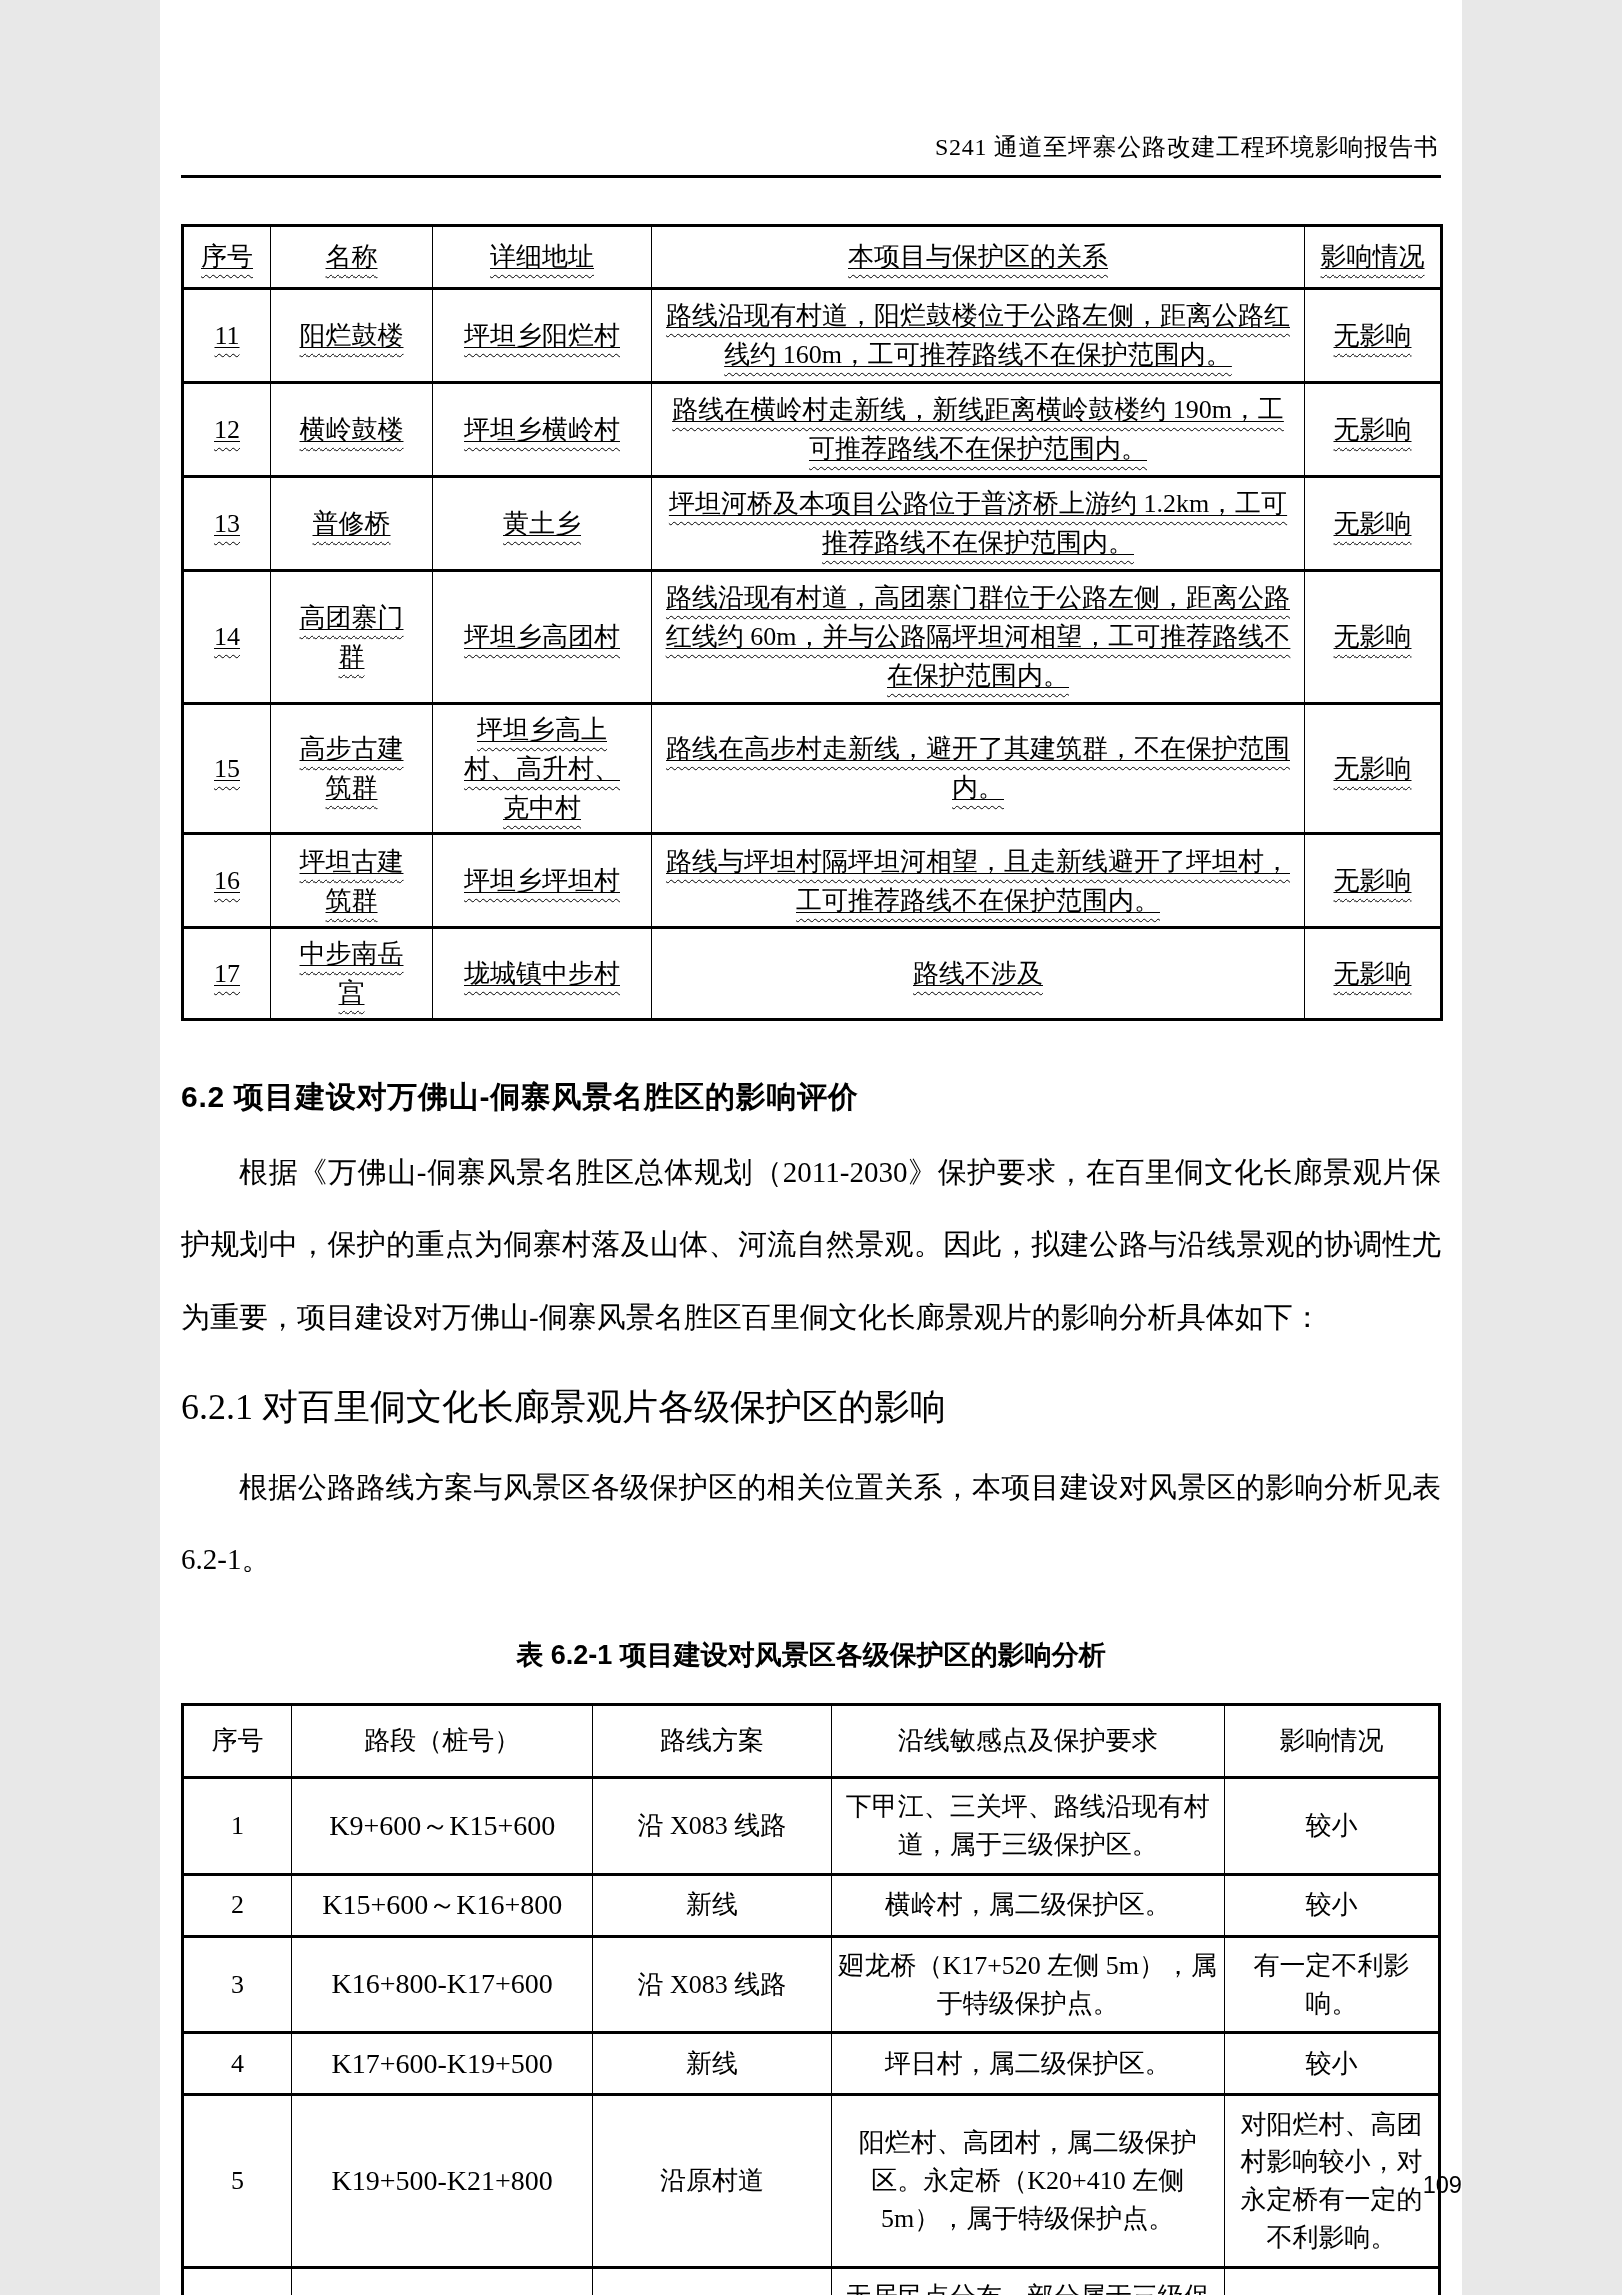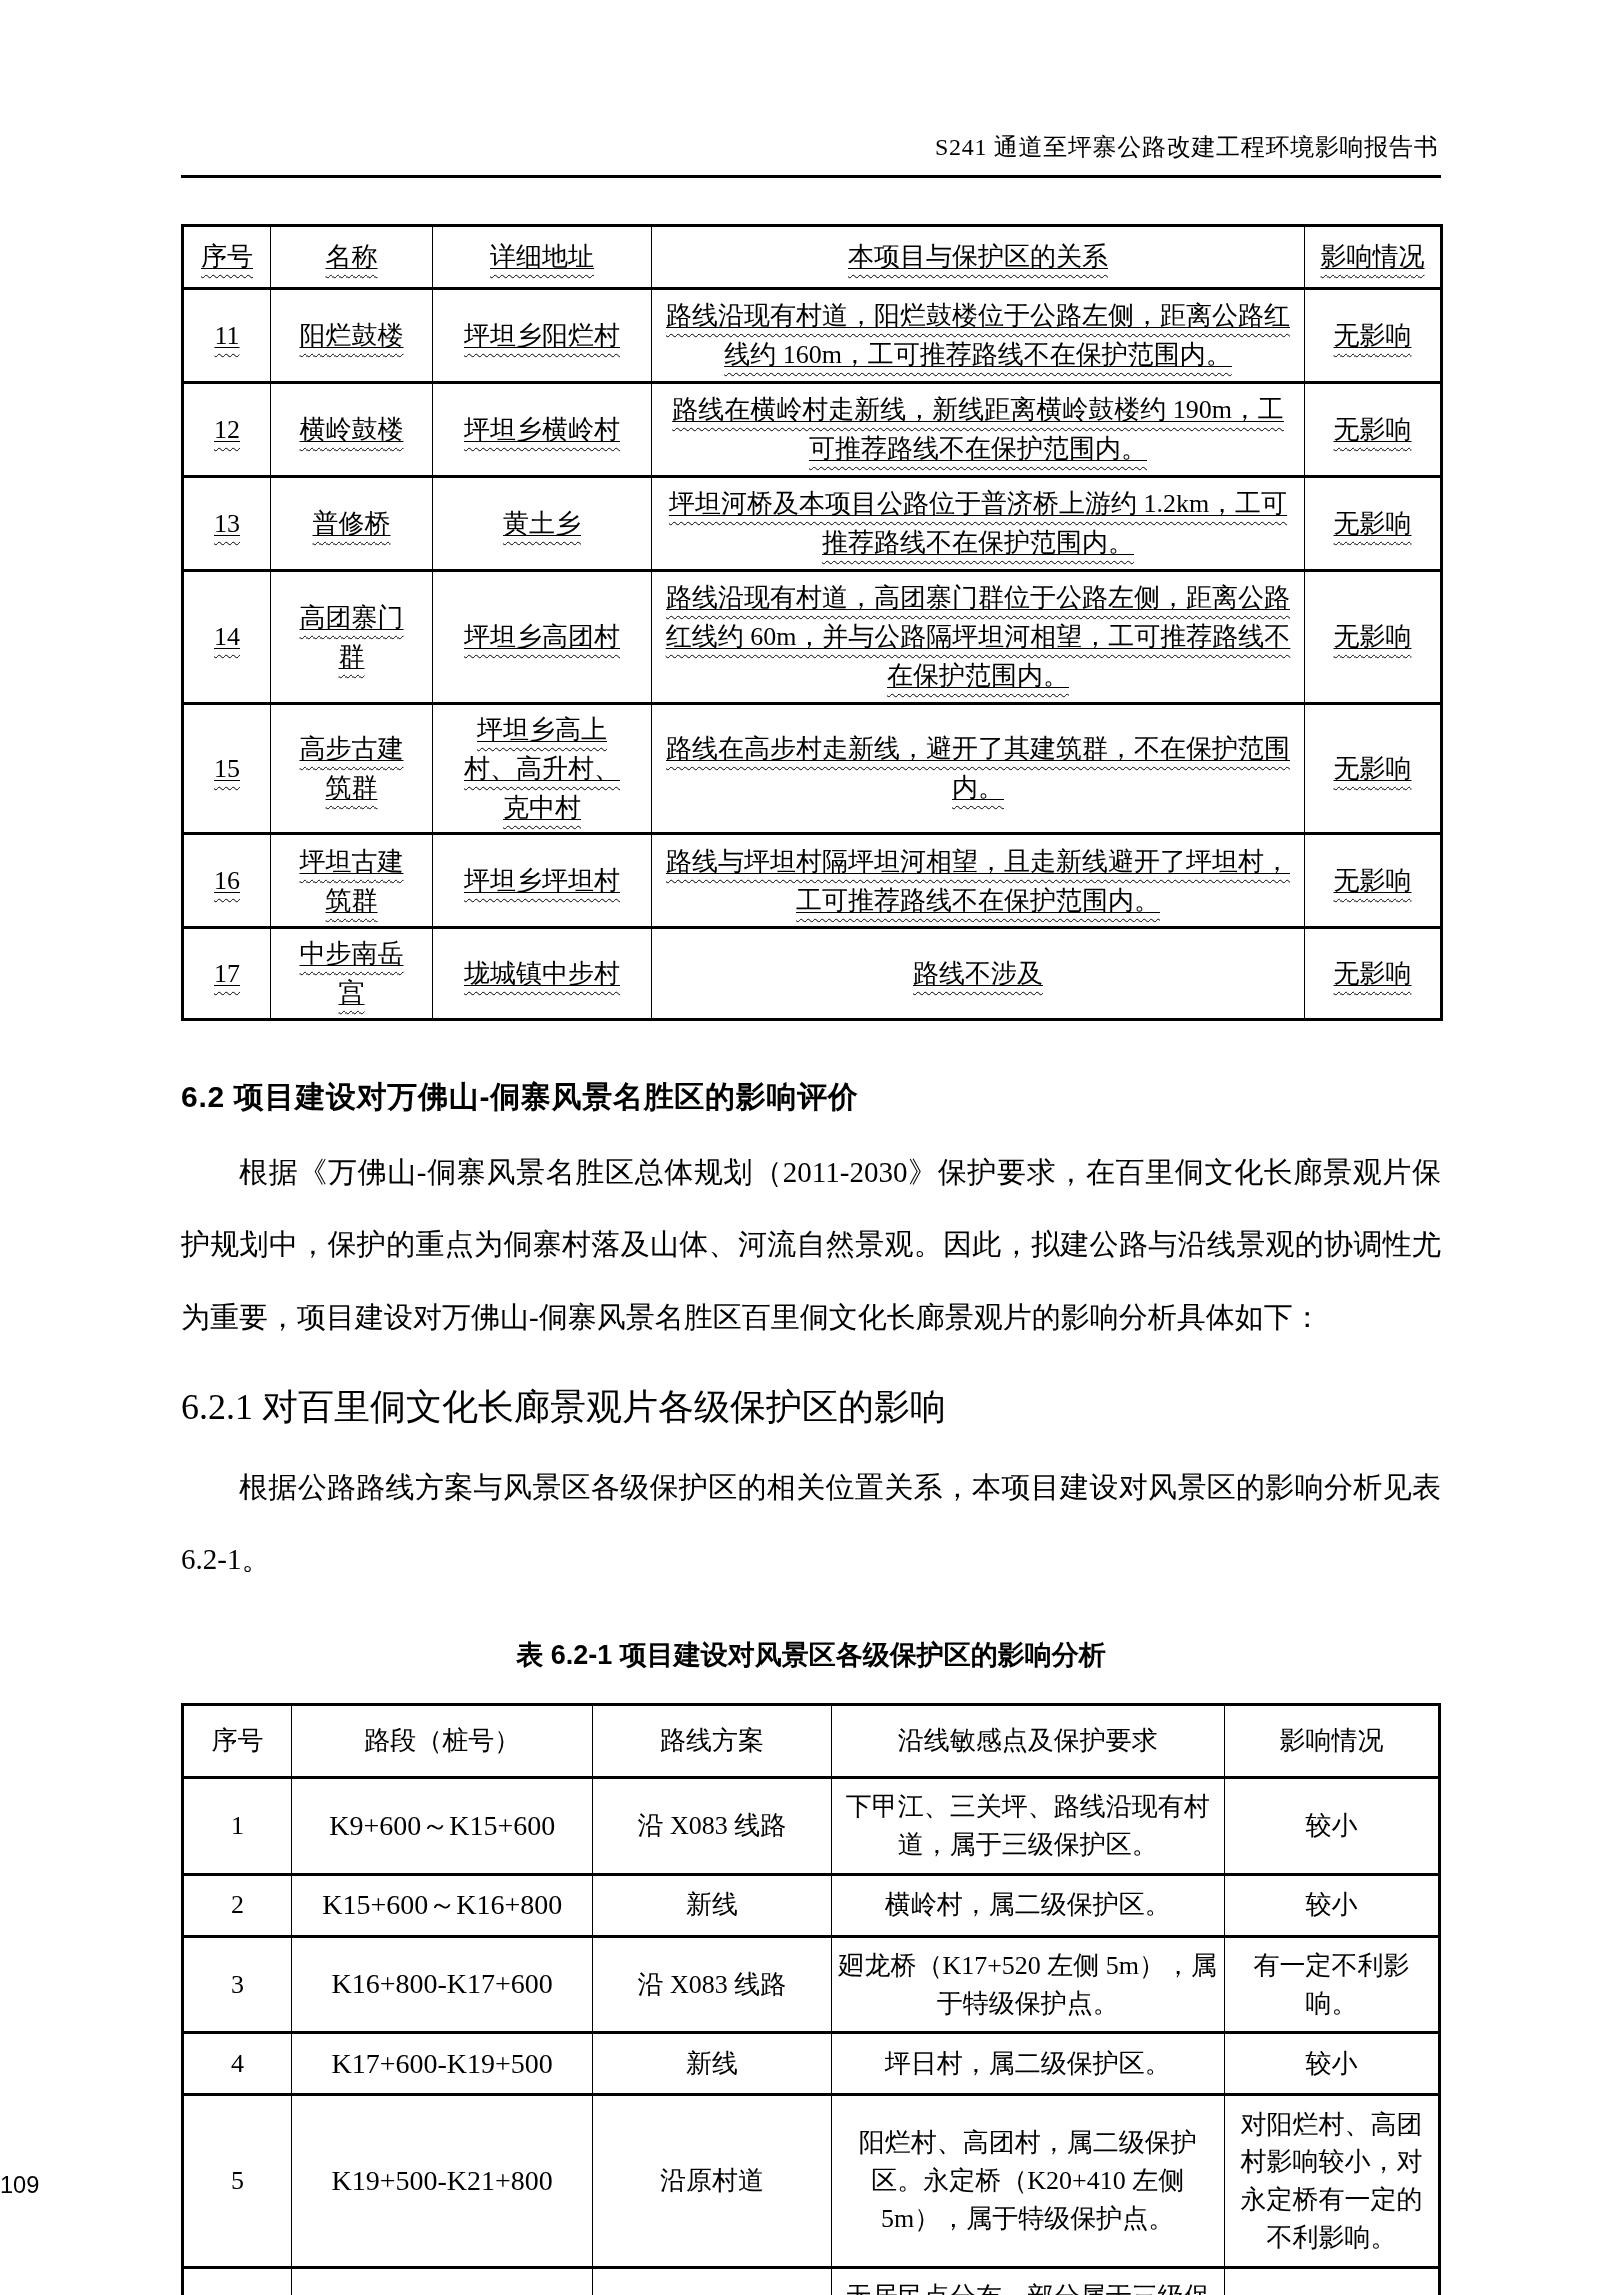--- a/index.html
+++ b/index.html
@@ -1,18 +1,18 @@
 <!DOCTYPE html>
 <html style="font-size:10.5px"><head>
 <meta charset="utf-8">
 <style>
   html,body{margin:0;padding:0;background:#e8e8e8;}
   .page{
     position:relative;
-    width:1622px;
+    width:1302px;
     height:2295px;
     margin:0 auto;
     background:#ffffff;
     font-family:"Liberation Serif","DejaVu Serif",serif;
     color:#000;
     overflow:hidden;
   }
   .content{
     width:1260px;
     margin:0 auto;
@@ -101,21 +101,21 @@
   }
   .t2{margin-top:30px;}
   .t2 th{padding:15.7px 5.2px;}
   .t2 td{padding:9.2px 6.5px;line-height:1.45;}
   .t2 td.c-seg{font-size:28px;}
   
   .page-number{
     position:absolute;
     left:0;right:0;
     bottom:96px;
-    text-align:left;
+    text-align:right;
     font-family:"Liberation Sans","DejaVu Sans",sans-serif;
     font-size:23.6px;
   }
 </style>
 </head>
 <body>
 
 <div class="page">
   <div class="content">
 

